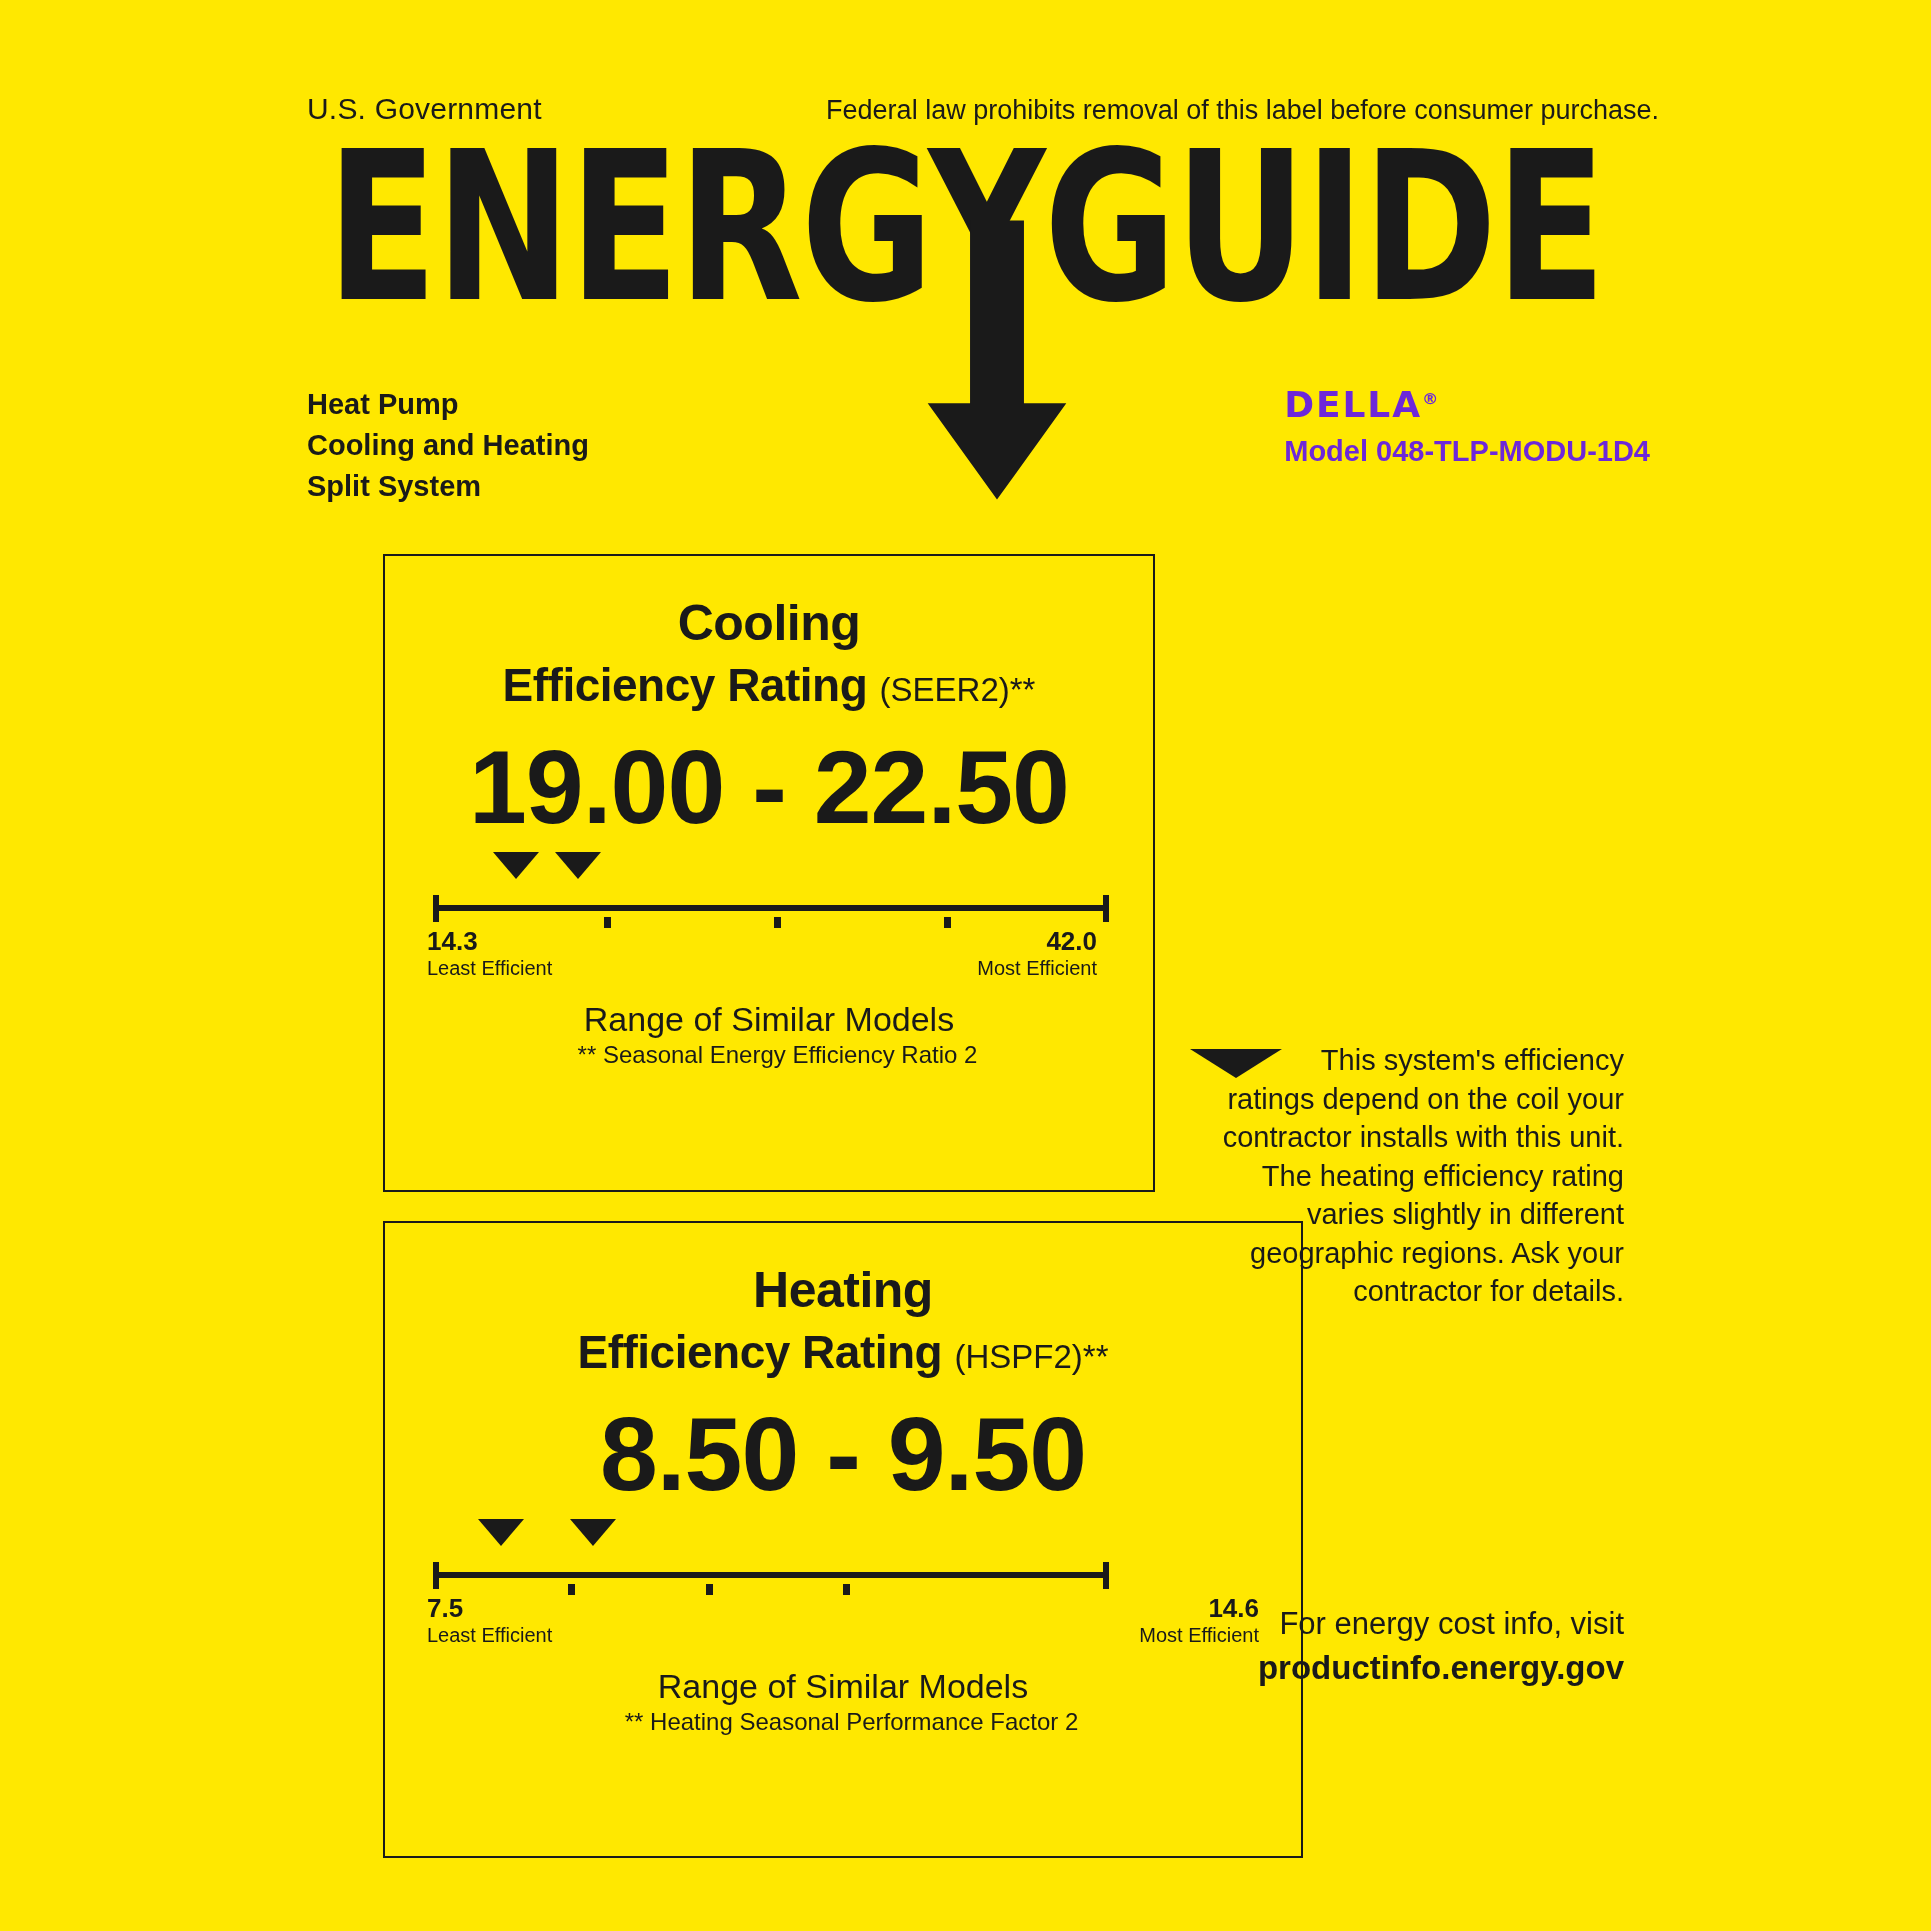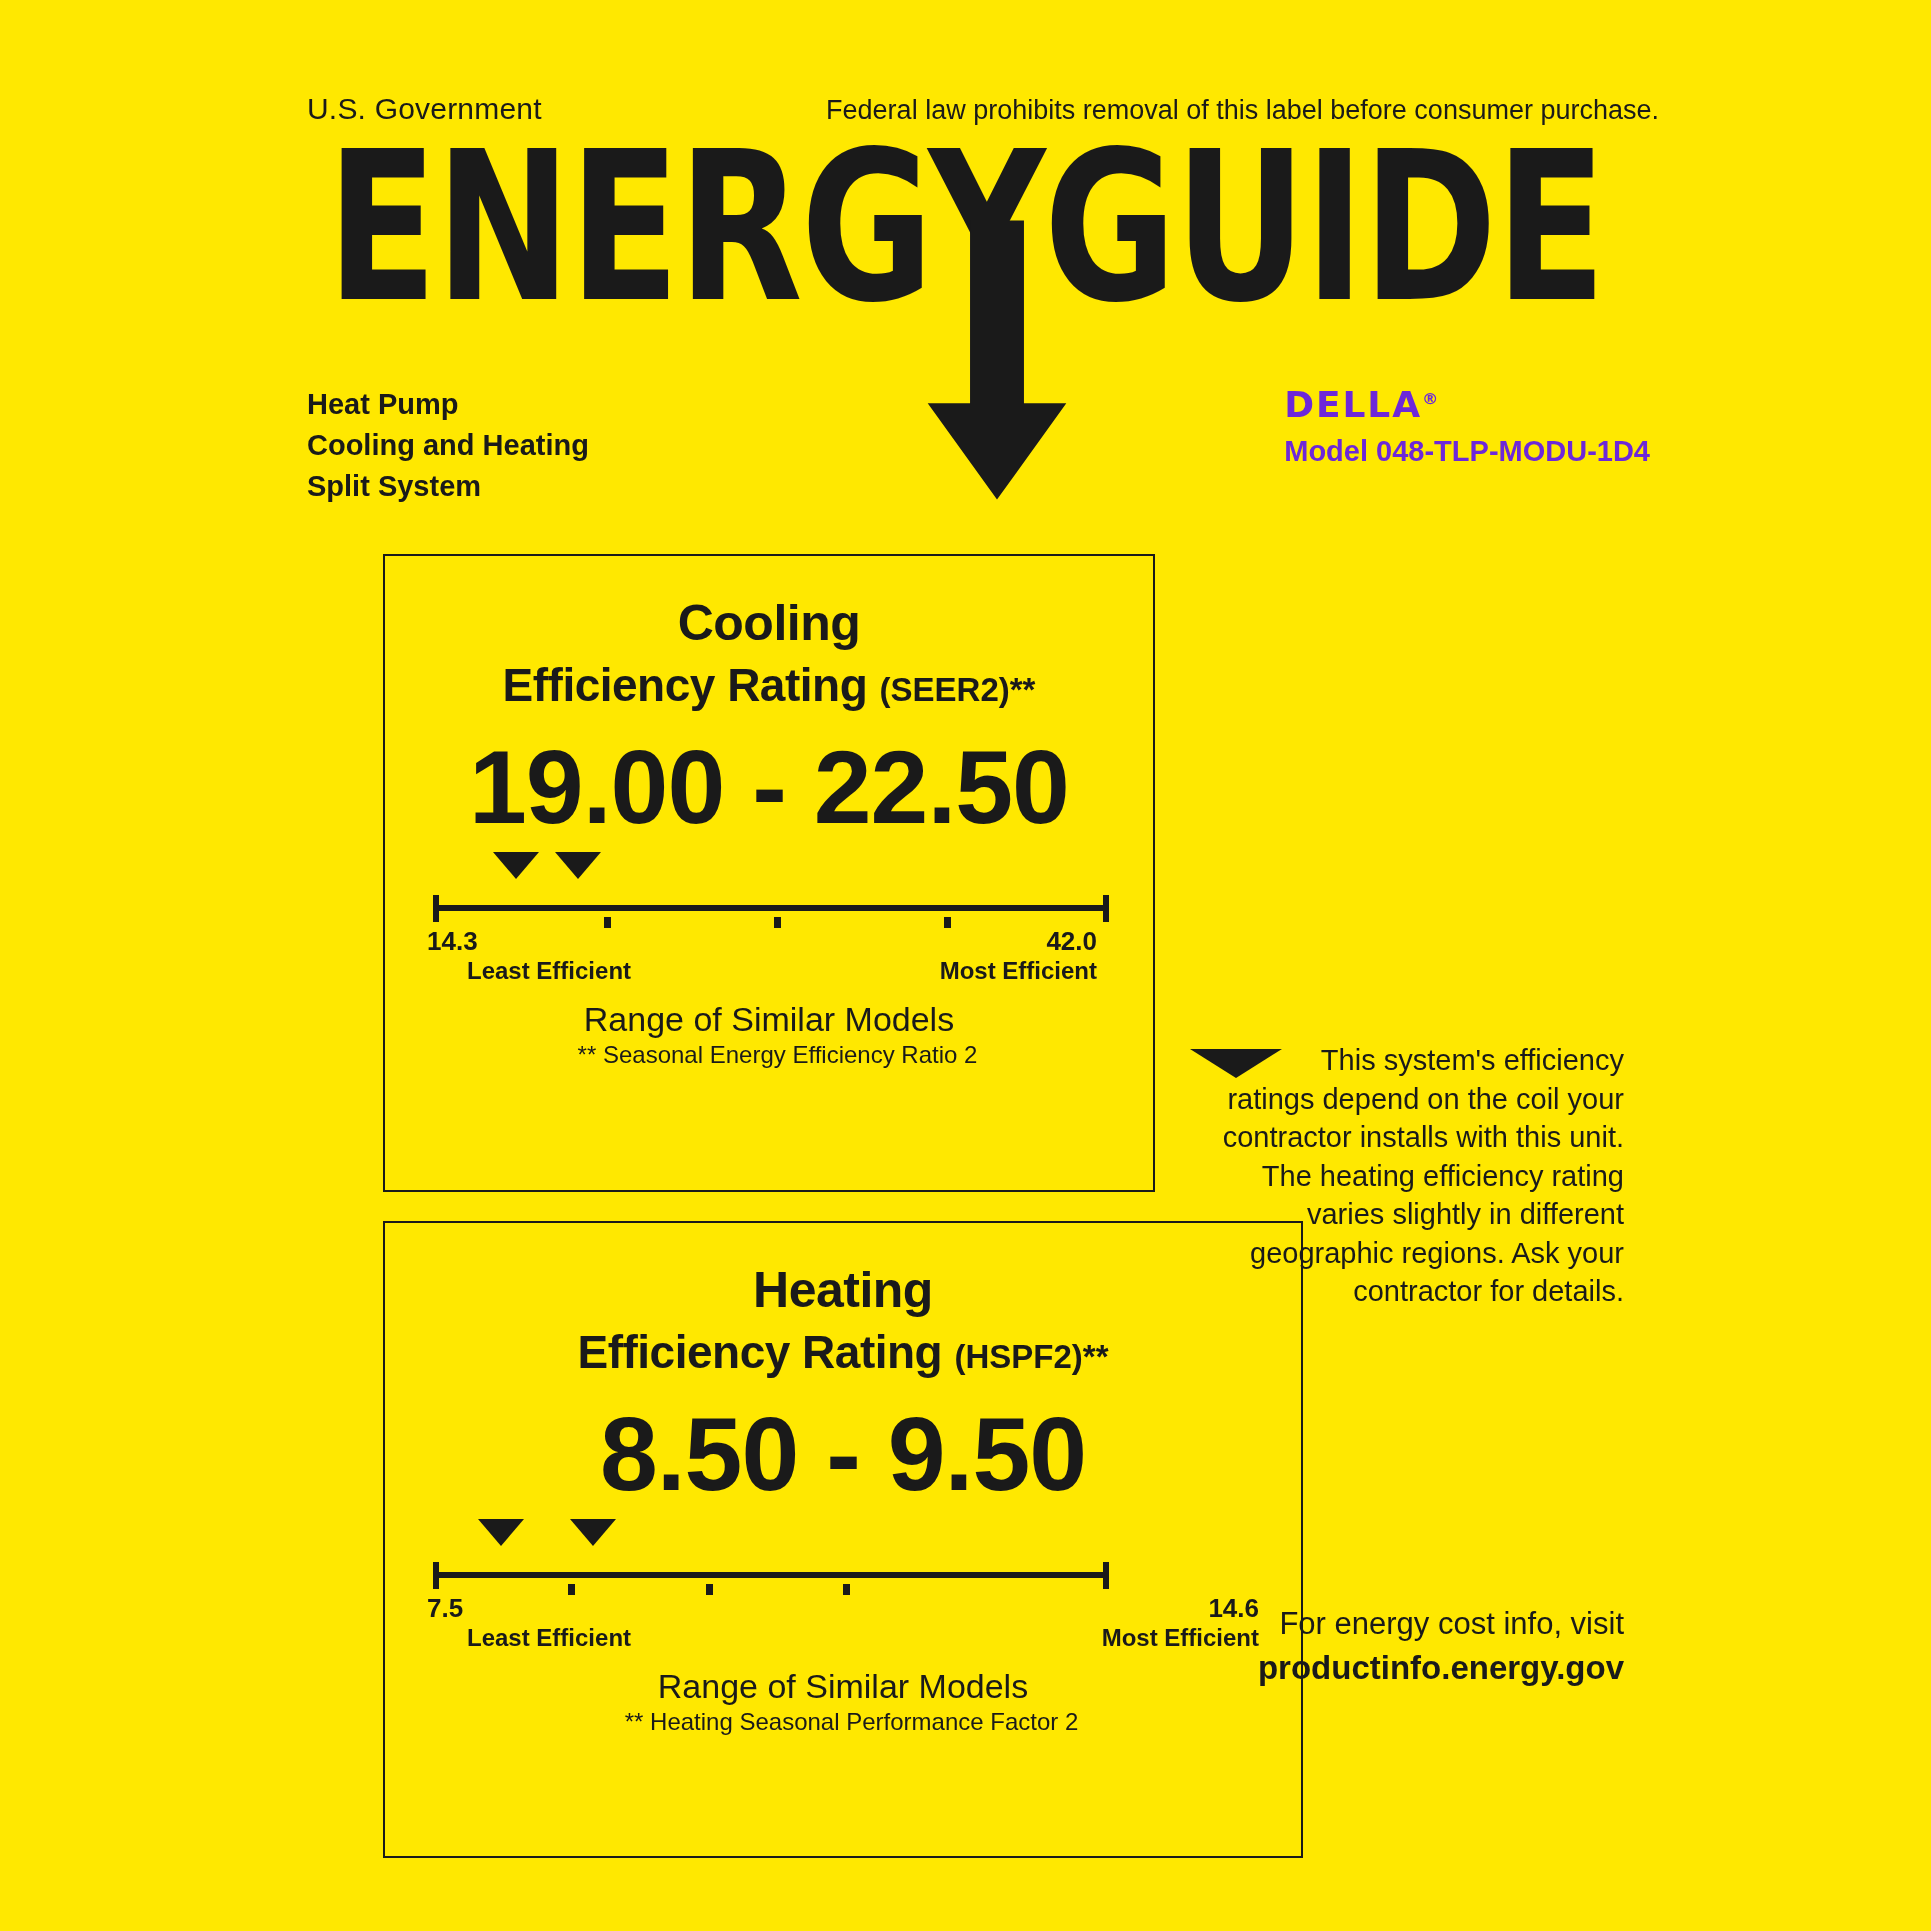--- a/index.html
+++ b/index.html
@@ -135,21 +135,21 @@
   .box-sub {
     text-align: center;
     font-size: 46px;
     font-weight: 700;
     margin-top: 5.8px;
     letter-spacing: -0.5px;
     white-space: nowrap;
   }
   .box-sub .metric {
     font-size: 33px;
-    font-weight: 700;
+    font-weight: 400;
     letter-spacing: 0;
   }
   .big-value {
     text-align: center;
     font-size: 104px;
     font-weight: 700;
     line-height: 1;
     margin-top: 23px;
     letter-spacing: -1px;
     font-family: "Liberation Sans", sans-serif;
@@ -202,24 +202,23 @@
     top: 75px;
     width: 100%;
   }
   .end {
     position: absolute;
     font-size: 26px;
     font-weight: 700;
     line-height: 1.15;
   }
   .end .sub {
-    font-size: 24px;
-    font-weight: 700;
+    font-size: 20px;
+    font-weight: 400;
     display: block;
-    margin-left: 40px;
   }
   .end.left { text-align: left; }
   .end.right { text-align: right; }
 
   .range-label {
     text-align: center;
     font-size: 34px;
     margin-top: 32px;
   }
   .footnote {

